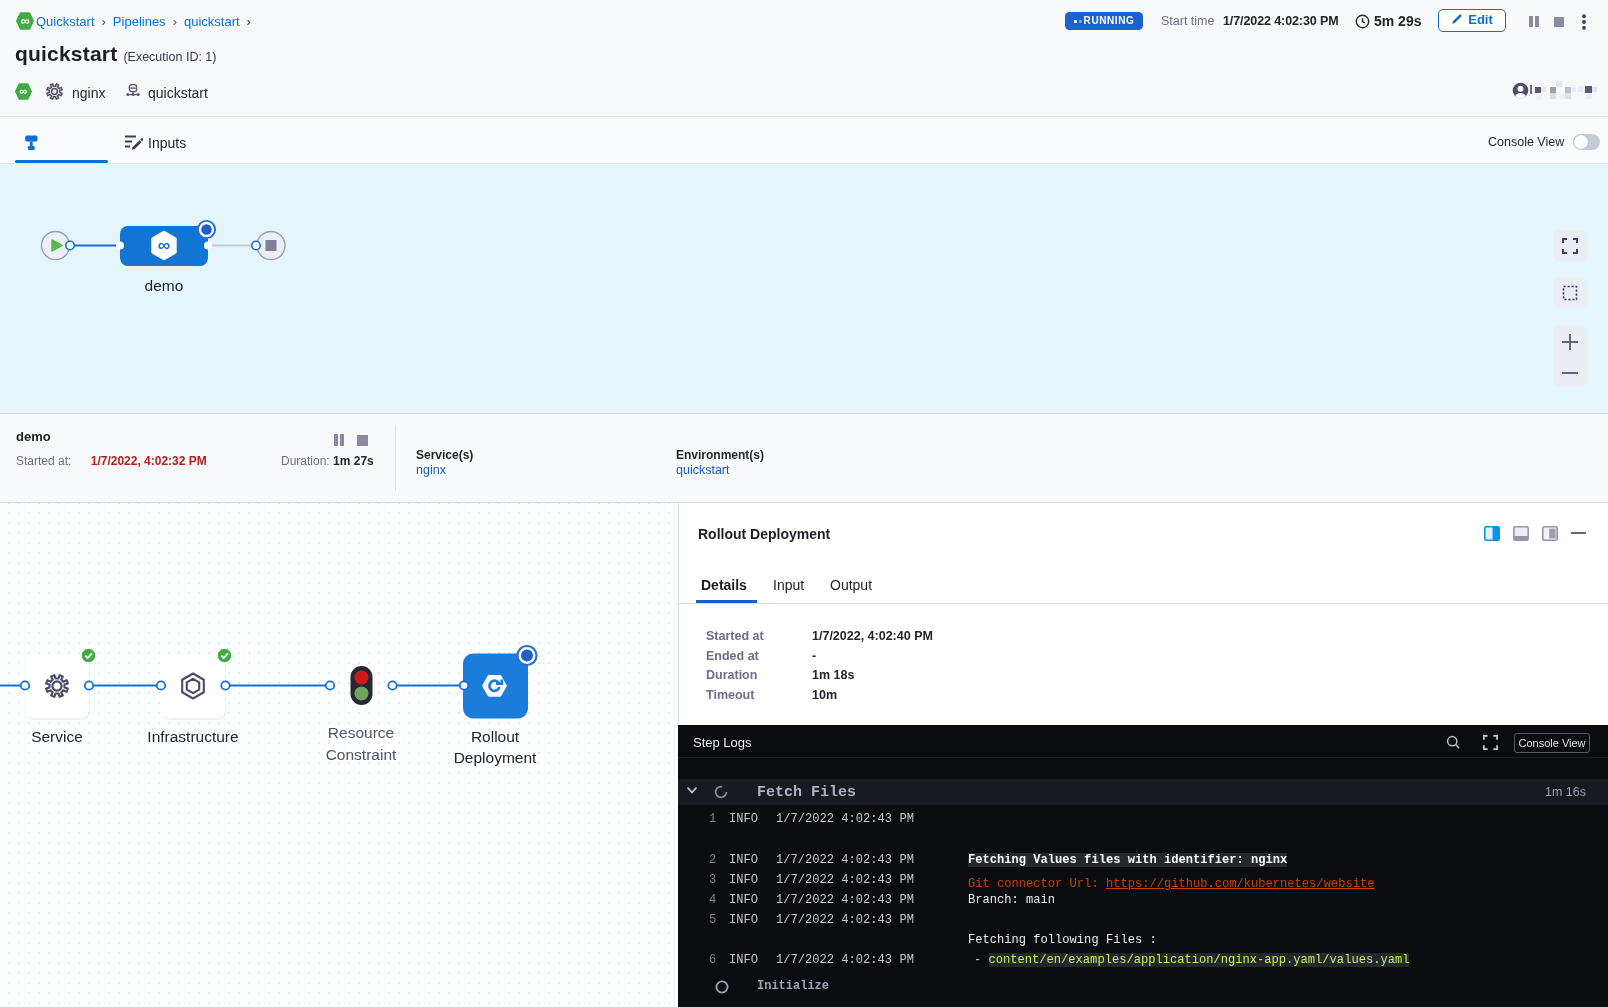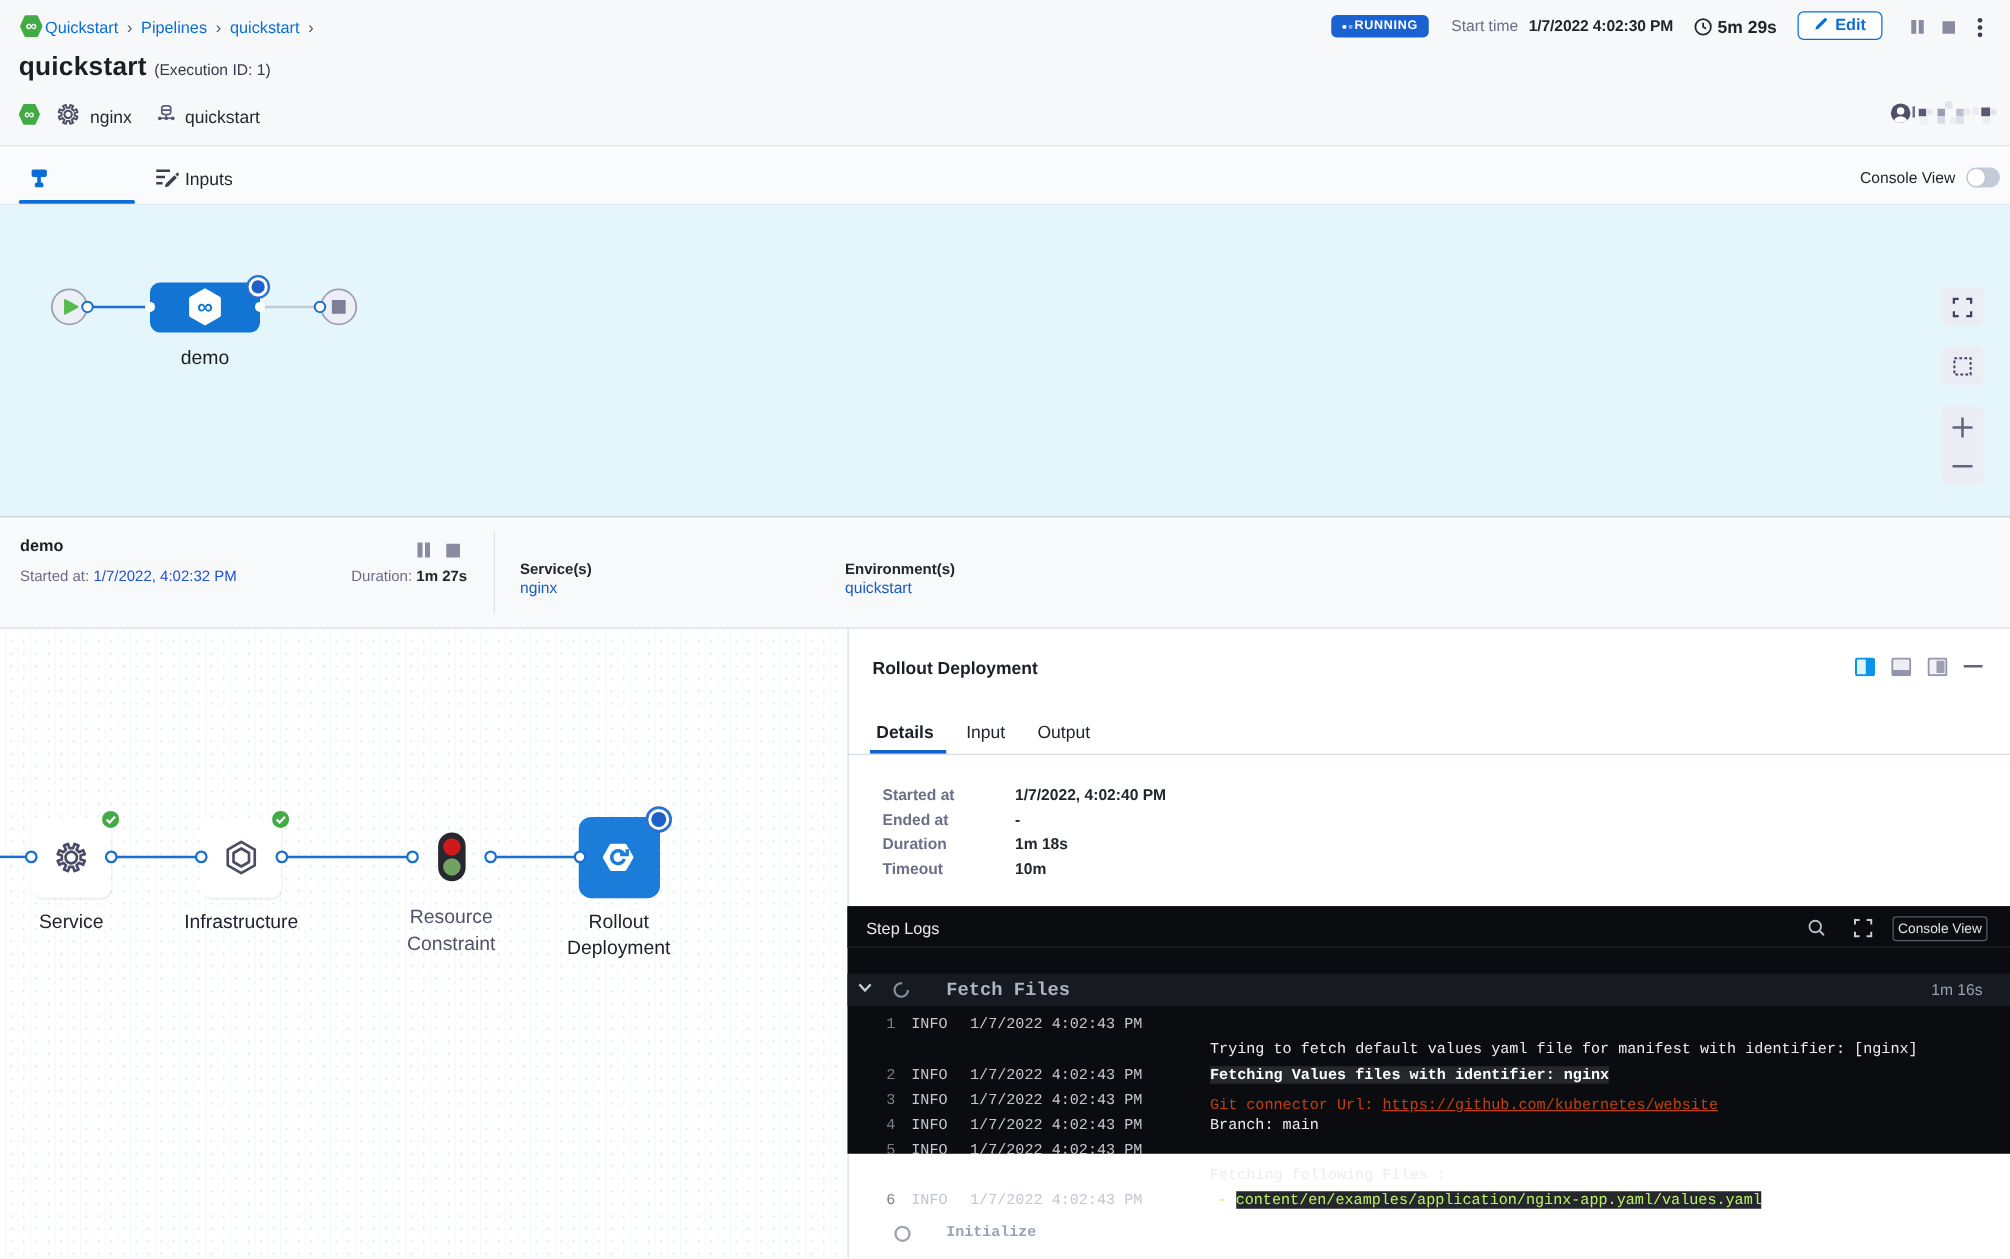--- a/index.html
+++ b/index.html
@@ -32,21 +32,21 @@
   .toggle { left:1573px; top:134px; width:27px; height:16px; background:#C3CBD8; border-radius:8px; }
   .toggle .knob { position:absolute; left:1px; top:1px; width:14px; height:14px; background:#fff; border-radius:50%; box-shadow:0 0 1px rgba(0,0,0,0.3);}
 
   
   .canvas1 { left:0; top:164px; width:1608px; height:250px; background:#E4F5FB; border-bottom:1px solid #CDCFD9; }
 
   
   .infobar { left:0; top:415px; width:1608px; height:88px; background:#F8F9FB; border-bottom:1px solid #D8DAE2; }
   .demo-name { left:16px; top:429px; font-size:13px; font-weight:bold; color:#1B1E24; }
   .startedat { left:16px; top:454px; font-size:12px; color:#6B6D85; }
-  .startedat b { color:#1d4ed8; font-weight:normal; }
+  .startedat b { color:#b91c1c; font-weight:bold;margin-left:16px; }
   .duration-lbl { left:281px; top:454px; font-size:12px; color:#6B6D85;}
   .infobar-divider { left:395px; top:425px; width:1px; height:66px; background:#E0E2E9; }
   .svc-lbl { left:416px; top:448px; font-size:12px; font-weight:bold; color:#22252B;}
   .svc-val { left:416px; top:463px; font-size:12.5px; color:#1A5BC5;}
   .env-lbl { left:676px; top:448px; font-size:12px; font-weight:bold; color:#22252B;}
   .env-val { left:676px; top:463px; font-size:12.5px; color:#1A5BC5;}
   .canvas2 { left:0; top:503px; width:678px; height:504px; background:#fff;
     background-image:
       linear-gradient(to right, rgba(27,166,224,0.055) 1px, transparent 1px),
       radial-gradient(circle, rgba(120,150,185,0.30) 0.6px, transparent 0.95px);
@@ -57,21 +57,21 @@
   .rp-title { left:698px; top:526px; font-size:14px; font-weight:bold; color:#1B1E24; }
   .rp-tab1 { left:701px; top:577px; font-size:14px; font-weight:bold; color:#1B1E24;}
   .rp-tab2 { left:773px; top:577px; font-size:14px; color:#22252B;}
   .rp-tab3 { left:830px; top:577px; font-size:14px; color:#22252B;}
   .rp-underline { left:696px; top:600px; width:61px; height:3px; background:#1660C9;}
   .rp-border { left:678px; top:603px; width:930px; height:1px; background:#D9DBE3;}
   .det-lbl { font-size:12.5px; font-weight:bold; color:#6C6F87; position:absolute; left:706px;}
   .det-val { font-size:12.5px; font-weight:bold; color:#22252B; position:absolute; left:812px;}
 
   
-  .console { left:678px; top:725px; width:930px; height:198px; background:#0B0C10; }
+  .console { left:678px; top:725px; width:930px; height:282px; background:#0B0C10; }
   .console .hdr { position:absolute; left:0; top:0; width:930px; height:33px; background:#0A0C0F; border-bottom:1px solid #1E2128;}
   .steplogs { position:absolute; left:15px; top:10px; font-size:13px; color:#E8EAEC; }
   .cv-btn { position:absolute; left:836px; top:8px; width:76px; height:20px; border:1px solid #565B66; border-radius:3px; color:#DFE2E6; font-size:11px; text-align:center; line-height:18px;}
   .fetchbar { position:absolute; left:0; top:54px; width:930px; height:26px; background:#171A20; }
   .mono { font-family:"Liberation Mono", monospace; }
   .logline { position:absolute; font-family:"Liberation Mono", monospace; font-size:12.1px; line-height:14px; white-space:pre; }
 </style>
 </head>
 <body>
 <div class="page">
@@ -354,21 +354,20 @@
     </svg>
     <svg class="abs" style="left:36px;top:60px" width="14" height="14" viewBox="0 0 14 14">
       <circle cx="7" cy="7" r="5.4" fill="none" stroke="#8A92A2" stroke-width="1.7" stroke-dasharray="26 8"></circle>
     </svg>
     <div class="abs mono" style="left:79px;top:59px;font-size:15px;font-weight:bold;color:#AEB4C2">Fetch Files</div>
     <div class="abs" style="right:22px;top:60px;font-size:12.5px;color:#9AA1AF">1m 16s</div>
 
     <div class="logline" style="left:31px;top:87px;color:#7A7F8A">1</div>
     <div class="logline" style="left:51px;top:87px;color:#C3C7CF">INFO</div>
     <div class="logline" style="left:98px;top:87px;color:#C3C7CF">1/7/2022 4:02:43 PM</div>
-    <div class="logline" style="left:290px;top:107px;color:#ECEDEF">Trying to fetch default values yaml file for manifest with identifier: [nginx]</div>
     <div class="logline" style="left:31px;top:128px;color:#7A7F8A">2</div>
     <div class="logline" style="left:51px;top:128px;color:#C3C7CF">INFO</div>
     <div class="logline" style="left:98px;top:128px;color:#C3C7CF">1/7/2022 4:02:43 PM</div>
     <div class="logline" style="left:290px;top:128px;color:#FDFDFD;font-weight:bold;background:#26272C">Fetching Values files with identifier: nginx</div>
     <div class="logline" style="left:31px;top:148px;color:#7A7F8A">3</div>
     <div class="logline" style="left:51px;top:148px;color:#C3C7CF">INFO</div>
     <div class="logline" style="left:98px;top:148px;color:#C3C7CF">1/7/2022 4:02:43 PM</div>
     <div class="logline" style="left:290px;top:152px;color:#c2410c">Git connector Url: <span style="text-decoration:underline">https://github.com/kubernetes/website</span></div>
     <div class="logline" style="left:31px;top:168px;color:#7A7F8A">4</div>
     <div class="logline" style="left:51px;top:168px;color:#C3C7CF">INFO</div>

